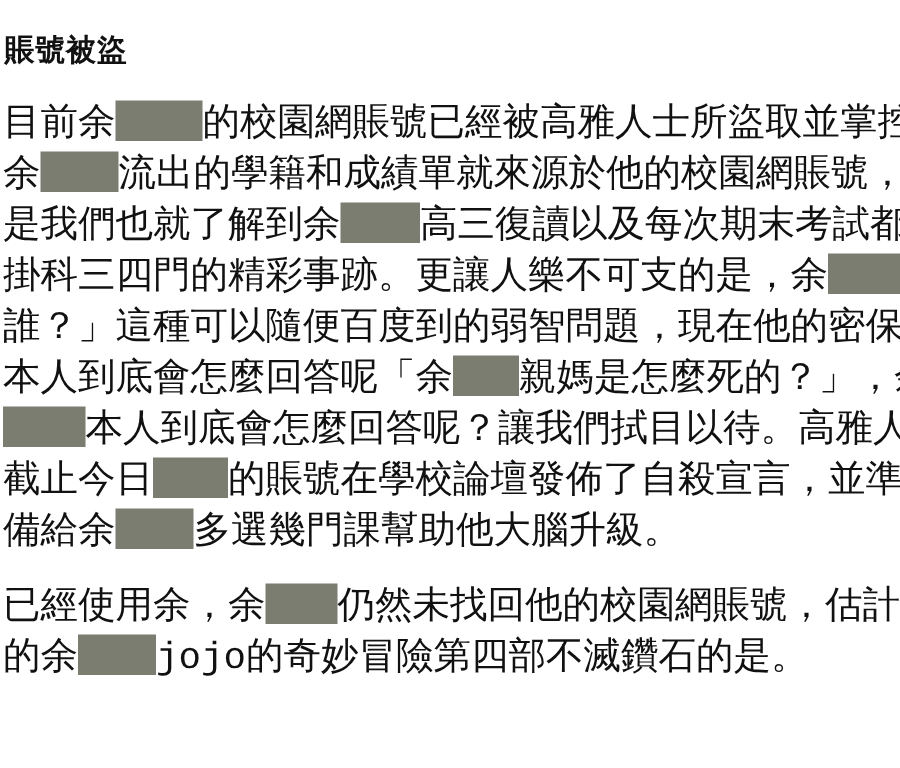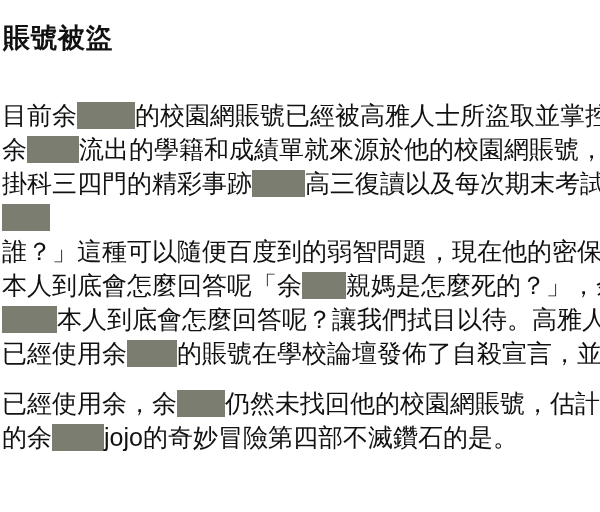--- a/index.html
+++ b/index.html
@@ -10,61 +10,63 @@
   body {
     width: 600px;
     height: 512px;
     overflow: hidden;
     box-sizing: border-box;
     padding-left: 2px;
     color: #111111;
     font-family: "Liberation Sans", sans-serif;
   }
   h1.page-title {
-    font-size: 27px;
+    font-size: 20px;
     font-weight: 700;
-    margin: 22px 0 44px 1px;
+    margin: 22px 0 18px 1px;
     line-height: 1.2;
     letter-spacing: 0.5px;
     white-space: nowrap;
   }
   .para {
     margin: 0 0 16px 0;
   }
   .line {
     font-size: 25px;
     line-height: 34px;
     height: 34px;
     white-space: nowrap;
     overflow: hidden;
   }
   .seg {
     letter-spacing: 0;
+    font-family: Liberation Mono, monospace;
   }
   .redaction {
     display: inline-block;
     height: 27px;
     vertical-align: -5px;
     background: #7b7d71;
   }
 </style>
 </head>
 <body>
 
 <main>
   <h1 class="page-title">賬號被盜</h1>
   <div id="article-body">
       <div class="para">
         <div class="line"><span class="seg">目前余</span><span class="redaction" style="width: 58px; background: rgb(123, 125, 113);"></span><span class="seg">的校園網賬號已經被高雅人士所盜取並掌控，</span></div>
         <div class="line"><span class="seg">余</span><span class="redaction" style="width: 52px; background: rgb(123, 125, 113);"></span><span class="seg">流出的學籍和成績單就來源於他的校園網賬號，於</span></div>
-        <div class="line"><span class="seg">掛科三四門的精彩事跡</span><span class="redaction" style="width: 53px; background: rgb(123, 125, 113);"></span><span class="seg">高三復讀以及每次期末考試都會</span></div>
-        <div class="line"><span class="redaction" style="width: 48px; background: rgb(123, 125, 113);"></span></div>
+        <div class="line"><span class="seg">是我們也就了解到余</span><span class="redaction" style="width: 53px; background: rgb(123, 125, 113);"></span><span class="seg">高三復讀以及每次期末考試都會</span></div>
+        <div class="line"><span class="seg">掛科三四門的精彩事跡。更讓人樂不可支的是，余</span><span class="redaction" style="width: 48px; background: rgb(123, 125, 113);"></span></div>
         <div class="line"><span class="seg">誰？」這種可以隨便百度到的弱智問題，現在他的密保問</span></div>
         <div class="line"><span class="seg">本人到底會怎麼回答呢「余</span><span class="redaction" style="width: 44px; background: rgb(123, 125, 113);"></span><span class="seg">親媽是怎麼死的？」，余</span></div>
         <div class="line"><span class="redaction" style="width: 55px; background: rgb(123, 125, 113);"></span><span class="seg">本人到底會怎麼回答呢？讓我們拭目以待。高雅人士</span></div>
-        <div class="line"><span class="seg">已經使用余</span><span class="redaction" style="width: 50px; background: rgb(123, 125, 113);"></span><span class="seg">的賬號在學校論壇發佈了自殺宣言，並準</span></div>
+        <div class="line"><span class="seg">截止今日</span><span class="redaction" style="width: 50px; background: rgb(123, 125, 113);"></span><span class="seg">的賬號在學校論壇發佈了自殺宣言，並準</span></div>
+        <div class="line"><span class="seg">備給余</span><span class="redaction" style="width: 52px; background: rgb(123, 125, 113);"></span><span class="seg">多選幾門課幫助他大腦升級。</span></div>
       </div>
       <div class="para">
         <div class="line"><span class="seg">已經使用余，余</span><span class="redaction" style="width: 48px; background: rgb(123, 125, 113);"></span><span class="seg">仍然未找回他的校園網賬號，估計可憐</span></div>
         <div class="line"><span class="seg">的余</span><span class="redaction" style="width: 52px; background: rgb(123, 125, 113);"></span><span class="seg">jojo的奇妙冒險第四部不滅鑽石的是。</span></div>
       </div>
     </div>
 </main>
 
 </body></html>

